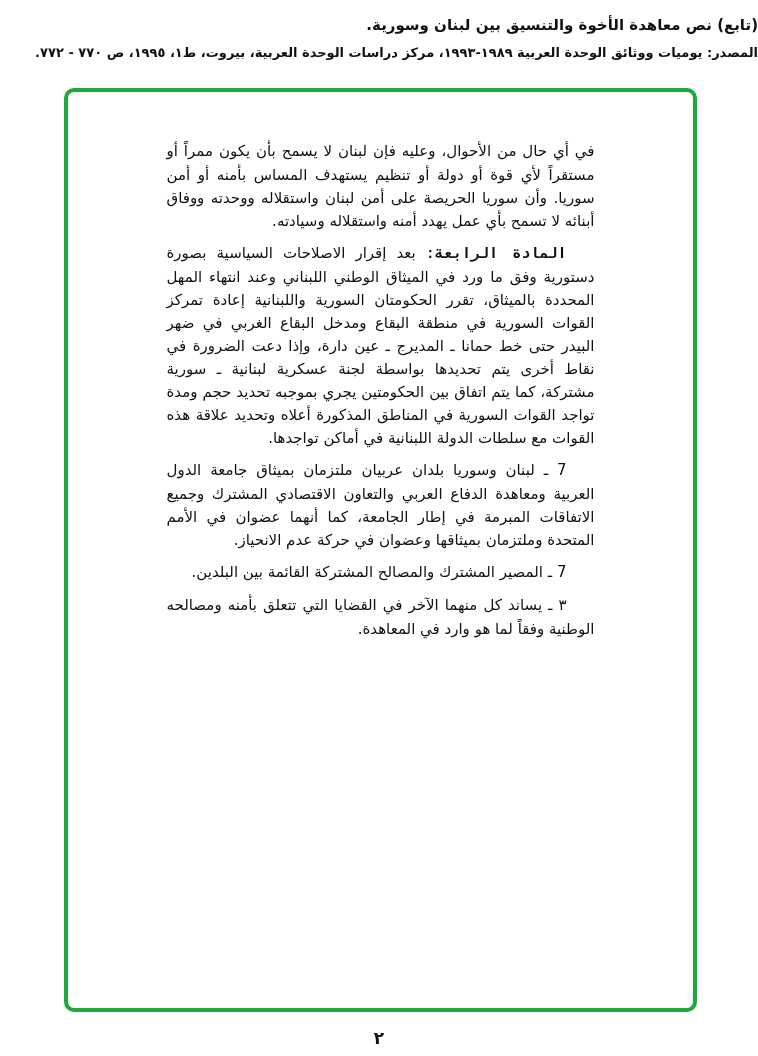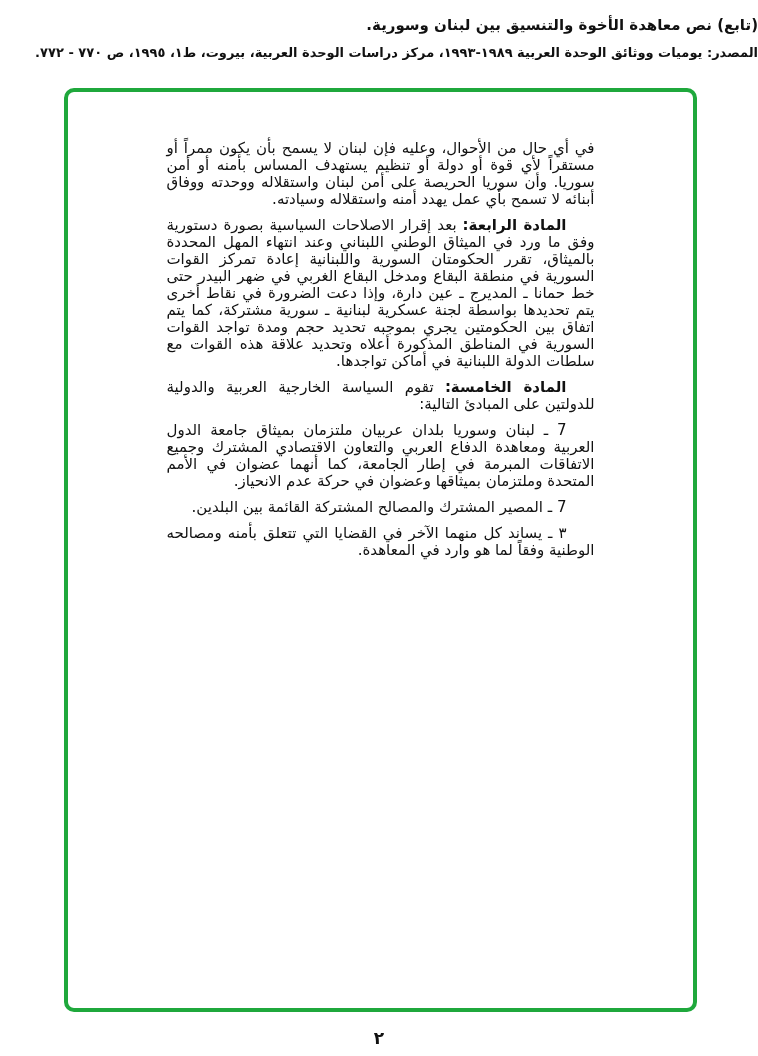--- a/index.html
+++ b/index.html
@@ -39,26 +39,26 @@
     border-radius: 10px;
     box-sizing: border-box;
     overflow: hidden;
     background: #ffffff;
   }
   .content {
     direction: rtl;
     width: 428px;
     margin: 48px auto 0 auto;
     font-size: 15px;
-    line-height: 17px;
+    line-height: 23px;
     text-align: justify;
   }
   .para { margin: 0 0 9px 0; }
   .para.indent { text-indent: 28px; }
-  .para .lead { font-weight: bold; }
+  .para .lead { font-weight: bold; font-family: Liberation Mono, monospace; }
   .page-number {
     position: absolute;
     bottom: 8px;
     left: 0;
     width: 100%;
     text-align: center;
     font-weight: bold;
     font-size: 17px;
   }
 </style>
@@ -72,21 +72,20 @@
     <div class="source-line">المصدر: يوميات ووثائق الوحدة العربية ١٩٨٩-١٩٩٣، مركز دراسات الوحدة العربية، بيروت، ط١، ١٩٩٥، ص ٧٧٠ - ٧٧٢.</div>
   </div>
 
   <div class="frame">
     <div class="content">
 
       <p class="para"><strong class="lead"></strong><span>في أي حال من الأحوال، وعليه فإن لبنان لا يسمح بأن يكون ممراً أو مستقراً لأي قوة أو دولة أو تنظيم يستهدف المساس بأمنه أو أمن سوريا. وأن سوريا الحريصة على أمن لبنان واستقلاله ووحدته ووفاق أبنائه لا تسمح بأي عمل يهدد أمنه واستقلاله وسيادته.</span></p>
 
       <p class="para indent"><strong class="lead">المادة الرابعة:</strong><span> بعد إقرار الاصلاحات السياسية بصورة دستورية وفق ما ورد في الميثاق الوطني اللبناني وعند انتهاء المهل المحددة بالميثاق، تقرر الحكومتان السورية واللبنانية إعادة تمركز القوات السورية في منطقة البقاع ومدخل البقاع الغربي في ضهر البيدر حتى خط حمانا ـ المديرج ـ عين دارة، وإذا دعت الضرورة في نقاط أخرى يتم تحديدها بواسطة لجنة عسكرية لبنانية ـ سورية مشتركة، كما يتم اتفاق بين الحكومتين يجري بموجبه تحديد حجم ومدة تواجد القوات السورية في المناطق المذكورة أعلاه وتحديد علاقة هذه القوات مع سلطات الدولة اللبنانية في أماكن تواجدها.</span></p>
 
-      <p class="para indent"><strong class="lead">المادة الخامسة:</strong><span> تقوم السياسة الخارجية العربية والدولية للدولتين على المبادئ التالية:</span></p>
 
       <p class="para indent"><strong class="lead"></strong><span>7 ـ لبنان وسوريا بلدان عربيان ملتزمان بميثاق جامعة الدول العربية ومعاهدة الدفاع العربي والتعاون الاقتصادي المشترك وجميع الاتفاقات المبرمة في إطار الجامعة، كما أنهما عضوان في الأمم المتحدة وملتزمان بميثاقها وعضوان في حركة عدم الانحياز.</span></p>
 
       <p class="para indent"><strong class="lead"></strong><span>7 ـ المصير المشترك والمصالح المشتركة القائمة بين البلدين.</span></p>
 
       <p class="para indent"><strong class="lead"></strong><span>٣ ـ يساند كل منهما الآخر في القضايا التي تتعلق بأمنه ومصالحه الوطنية وفقاً لما هو وارد في المعاهدة.</span></p>
 
 
     </div>
   </div>

